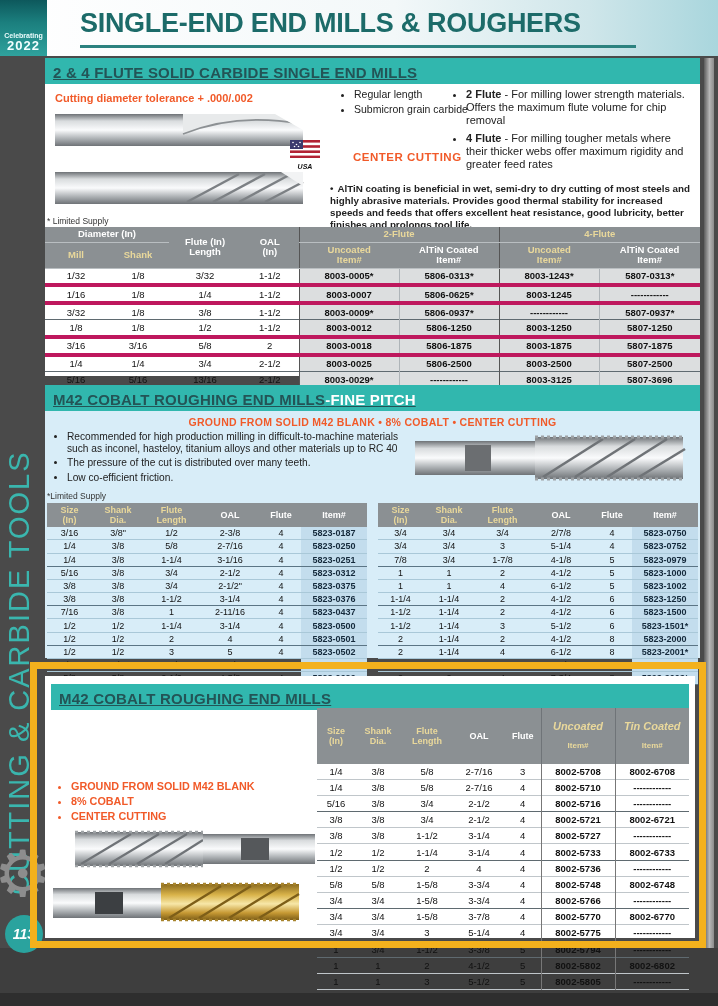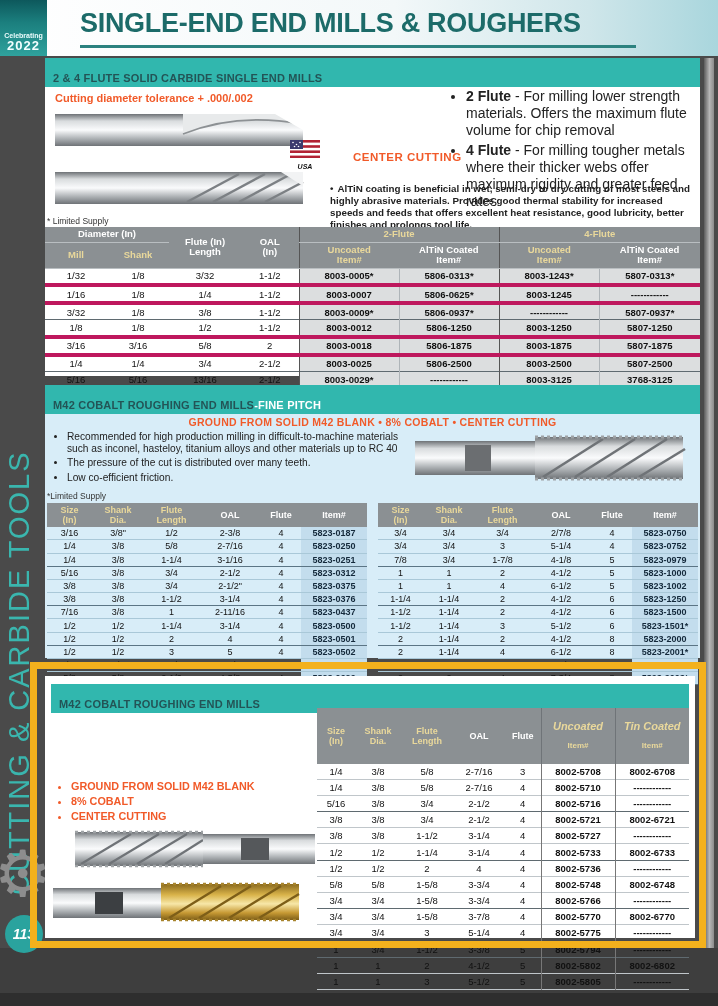--- a/index.html
+++ b/index.html
@@ -30,30 +30,30 @@
   .paper-edge{position:absolute;left:704px;top:58px;width:10px;height:890px;
     background:linear-gradient(90deg,#5c5c5c,#b7b7b7 55%,#8b8b8b);}
   .footer{position:absolute;left:0;top:948px;width:718px;height:58px;background:#3e3e3e;}
   .footer-strip{position:absolute;left:0;top:993px;width:718px;height:13px;background:#2e2e2e;}
   
   .panel{position:absolute;box-sizing:border-box;}
   #s1{left:45px;top:58px;width:655px;height:318px;background:#ffffff;}
   #s2{left:45px;top:385px;width:655px;height:273px;background:#d8edf8;}
   #s3-box{left:30px;top:662px;width:676px;height:286px;border:7px solid #f3b11d;z-index:3;pointer-events:none;}
   #s3{left:45px;top:676px;width:650px;height:262px;background:#ffffff;z-index:2;}
-  .banner{background:#31b7ae;color:#235456;font-weight:800;font-size:11px;
-    padding:14px 8px 3px 8px;letter-spacing:0.2px;white-space:nowrap;}
+  .banner{background:#31b7ae;color:#235456;font-weight:800;font-size:15px;
+    padding:6px 8px 3px 8px;letter-spacing:0.2px;white-space:nowrap;text-decoration:underline;}
   .banner .suffix{color:#ffffff;}
   
   .tolerance{position:absolute;left:10px;top:34px;color:#f15a29;font-weight:bold;font-size:11px;}
   .features{position:absolute;left:295px;top:30px;width:160px;font-size:10.5px;color:#222;margin:0;padding-left:14px;}
   .features li{margin-bottom:3px;}
   .application{position:absolute;left:408px;top:30px;width:242px;}
   .app-title{color:#2aa7a0;font-weight:bold;font-style:italic;font-size:11px;margin-bottom:2px;}
-  .app-list{margin:0;padding-left:13px;font-size:14px;color:#222;}
+  .app-list{margin:0;padding-left:13px;font-size:11px;color:#222;}
   .app-list li{margin-bottom:4px;line-height:1.2;}
   .app-list b{white-space:nowrap;}
   .center-cutting{position:absolute;left:308px;top:93px;color:#f15a29;font-weight:800;font-size:11.5px;letter-spacing:0.5px;}
   .flag{position:absolute;left:243px;top:82px;width:34px;text-align:center;}
   .flag .usa-label{font-size:7px;font-weight:bold;font-style:italic;color:#111;margin-top:1px;}
   .coating{position:absolute;left:285px;top:125px;width:366px;font-size:9.8px;font-weight:600;color:#222;line-height:1.22;}
   .coating::before{content:"•";margin-right:4px;}
   .limited{position:absolute;font-size:8.5px;color:#333;}
   #s1 .limited{left:2px;top:158px;}
   .photo{position:absolute;}
@@ -174,20 +174,24 @@
           <circle cx="6.5" cy="4.5" r="0.8"></circle>
           <circle cx="10" cy="2.5" r="0.8"></circle>
           <circle cx="4.5" cy="6.5" r="0.8"></circle>
           <circle cx="8.5" cy="6.5" r="0.8"></circle>
         </g>
     </svg>
     <div class="usa-label">USA</div>
   </div>
   <div class="center-cutting">CENTER CUTTING</div>
 
+  <ul class="features">
+      <li>Regular length</li>
+      <li>Submicron grain carbide</li>
+    </ul>
 
   <div class="application">
     <ul class="app-list">
       <li><b>2 Flute</b><span> - For milling lower strength materials. Offers the maximum flute volume for chip removal</span></li>
       <li><b>4 Flute</b><span> - For milling tougher metals where their thicker webs offer maximum rigidity and greater feed rates</span></li>
     </ul>
   </div>
 
   <div class="coating">AlTiN coating is beneficial in wet, semi-dry to dry cutting of most steels and highly abrasive materials. Provides good thermal stability for increased speeds and feeds that offers excellent heat resistance, good lubricity, better finishes and prolongs tool life.</div>
   <div class="limited">* Limited Supply</div>
@@ -288,21 +292,21 @@
           <td>5807-2500</td>
         </tr>
         <tr>
           <td>5/16</td>
           <td>5/16</td>
           <td>13/16</td>
           <td>2-1/2</td>
           <td>8003-0029*</td>
           <td>------------</td>
           <td>8003-3125</td>
-          <td>3768-3125</td>
+          <td>5807-3696</td>
         </tr>
         <tr>
           <td>3/8</td>
           <td>3/8</td>
           <td>1</td>
           <td>2-1/2</td>
           <td>8003-0037</td>
           <td>5806-3750</td>
           <td>8003-3750</td>
           <td>5807-3750</td>

